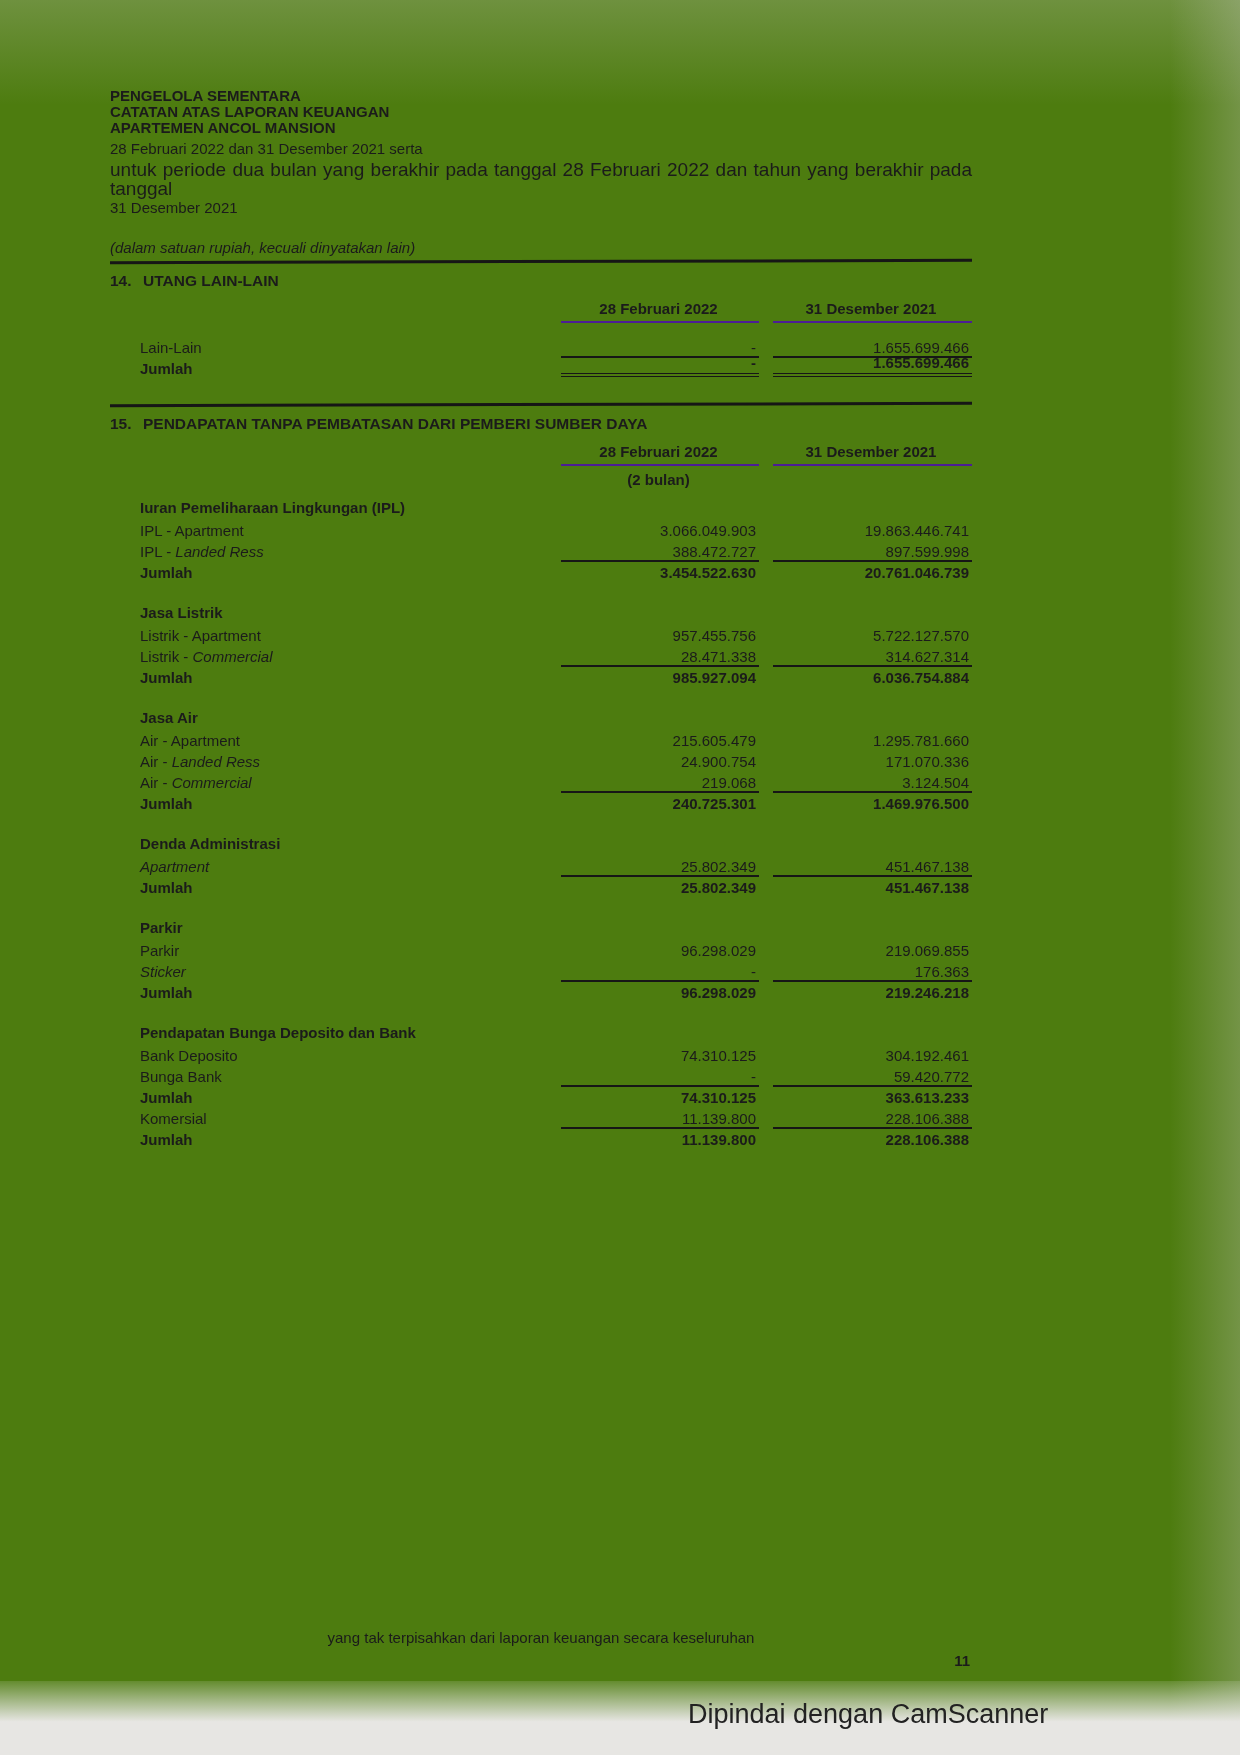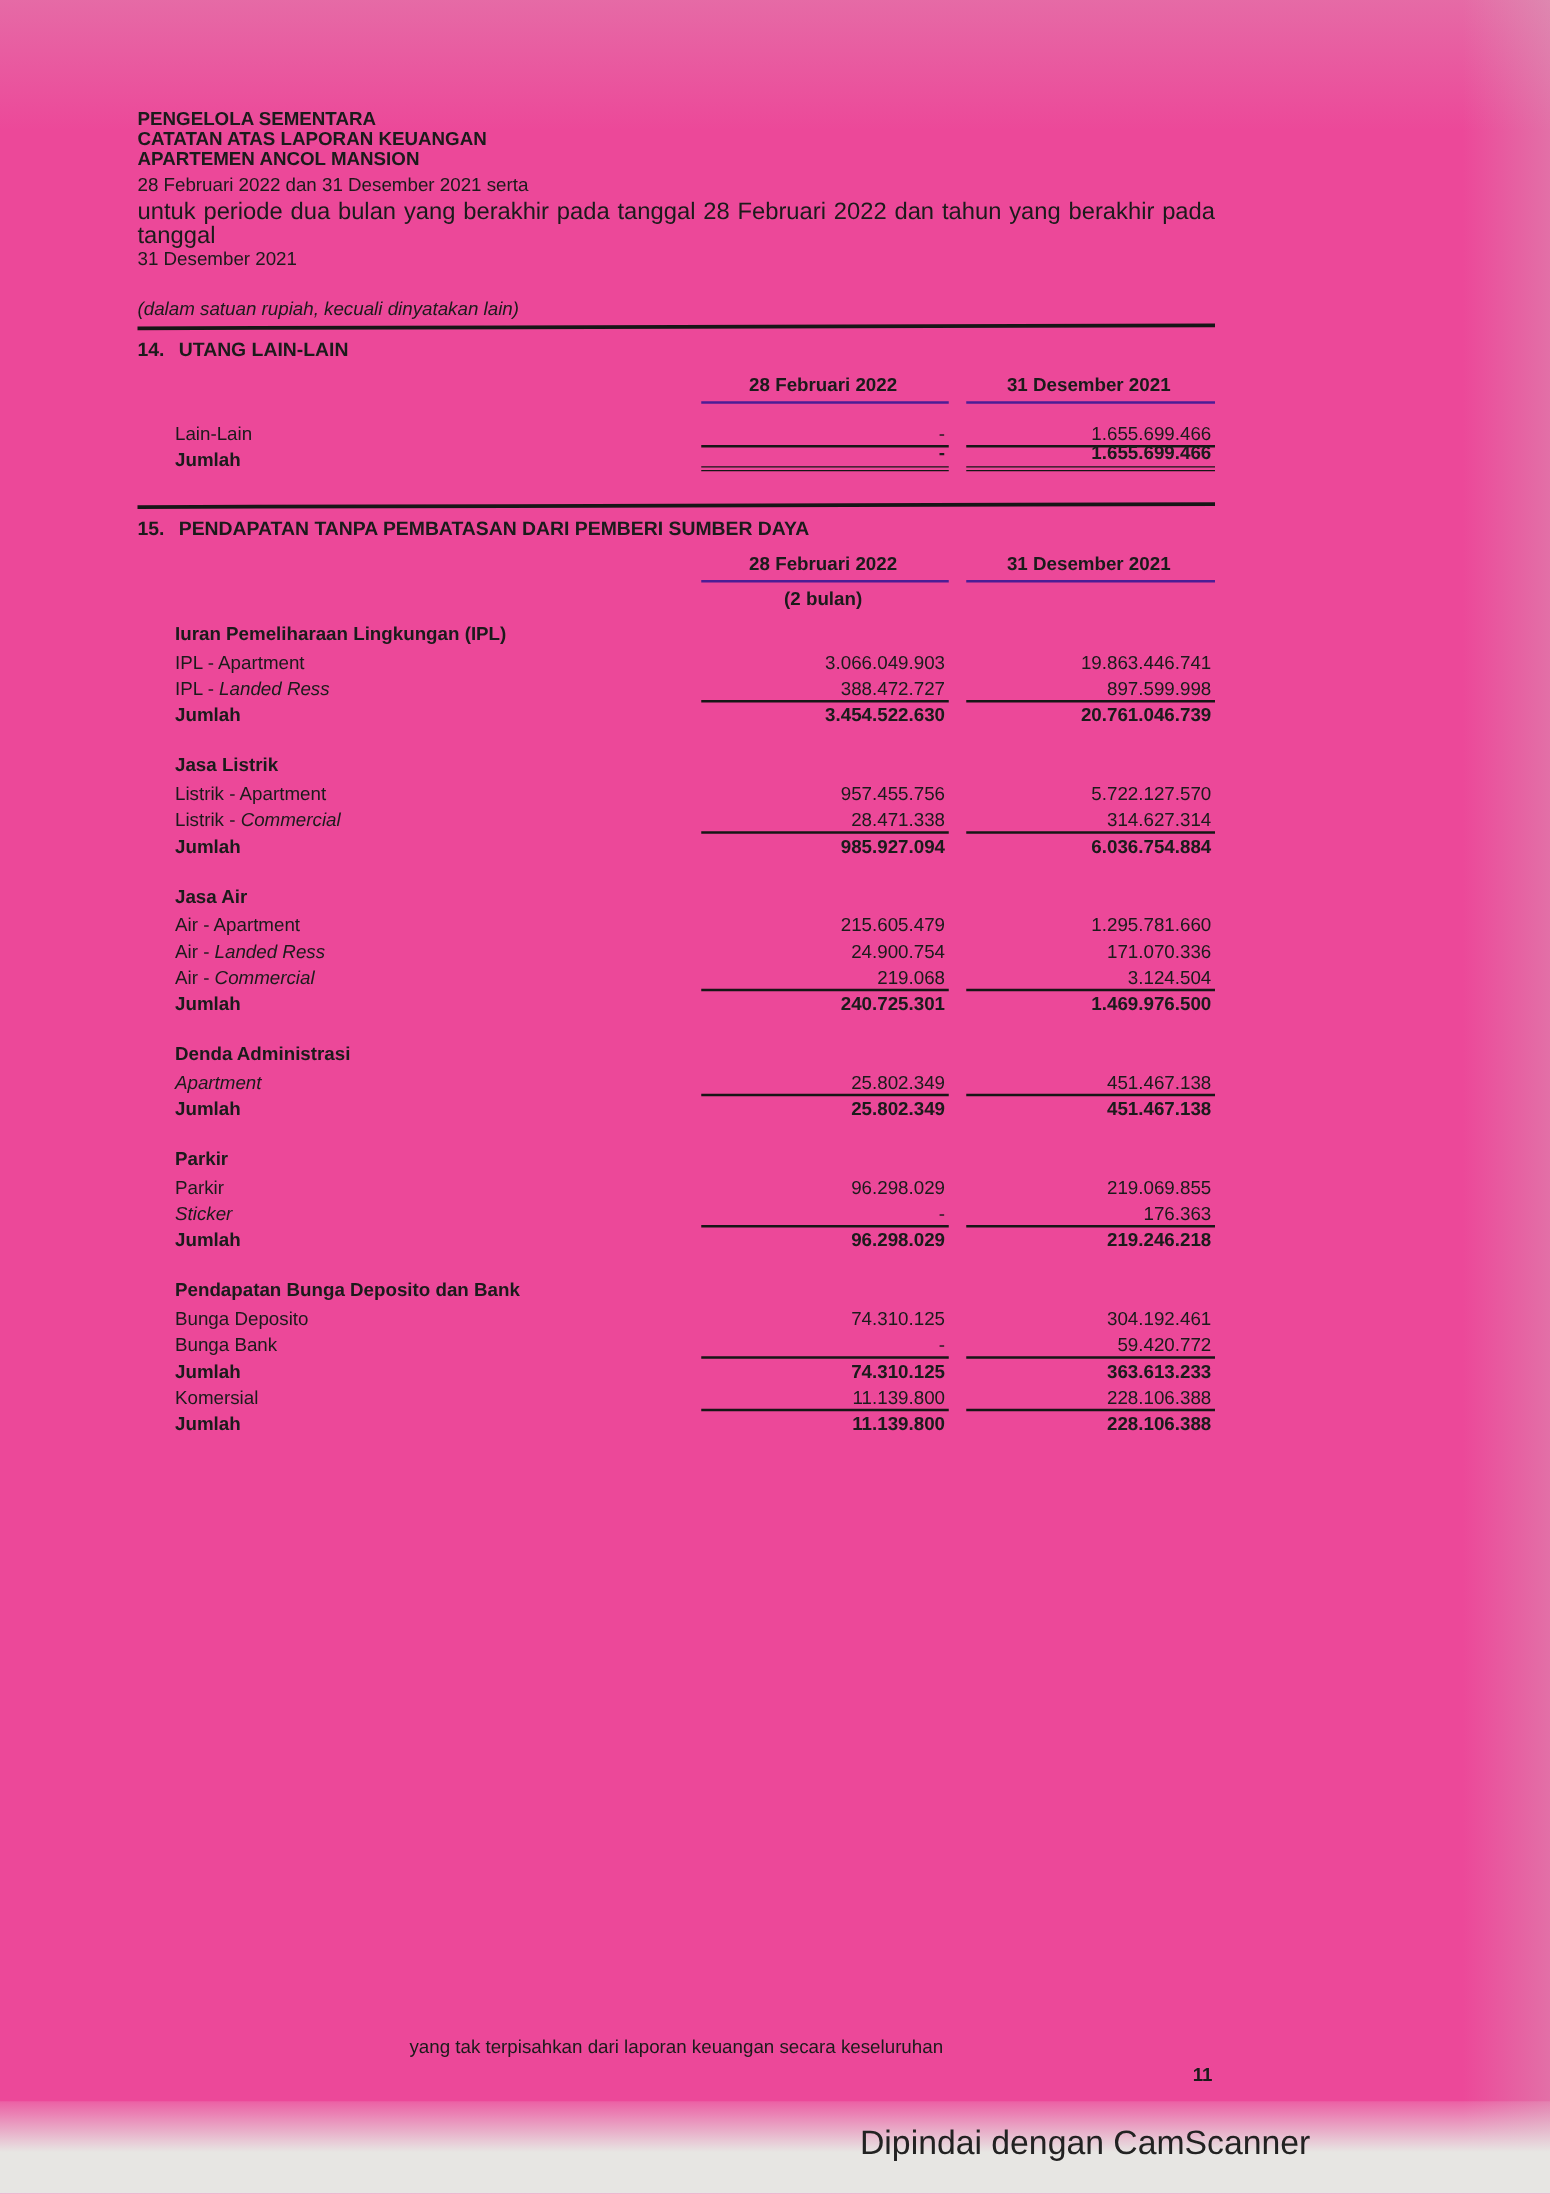--- a/index.html
+++ b/index.html
@@ -1,16 +1,16 @@
 <!DOCTYPE html>
 <html><head>
 <meta charset="utf-8">
 <style>
   html,body{margin:0;padding:0;background:#ffffff;}
-  .page{position:relative;width:1240px;height:1755px;background:#ec4899;overflow:hidden;
+  .page{position:relative;width:1240px;height:1755px;background:#4d7c0f;overflow:hidden;
         font-family:"Liberation Sans",sans-serif;color:#1b1b1b;}
   .shade-top{position:absolute;left:0;top:0;width:100%;height:150px;pointer-events:none;
         background:linear-gradient(180deg,rgba(210,208,204,0.25),rgba(210,208,204,0) 70%);}
   .shade-right{position:absolute;right:0;top:0;width:70px;height:100%;pointer-events:none;
         background:linear-gradient(270deg,rgba(205,203,199,0.30),rgba(205,203,199,0));}
   .content{position:absolute;left:110px;top:88px;width:862px;}
   .hb{font-size:15px;line-height:16px;font-weight:bold;}
   .hr4{font-size:15px;line-height:19px;margin-top:3px;}
   .hr5{font-size:19px;line-height:19px;margin-top:2px;text-align:justify;text-align-last:justify;}
   .hr6{font-size:15px;line-height:19px;}
@@ -213,21 +213,21 @@
         <div class="trow total">
           <div class="tlabel">
             <span class="lbl">Jumlah</span>
           </div>
           <div class="tc tc1">96.298.029</div>
           <div class="tc tc2">219.246.218</div>
         </div>
         <div class="group-header">Pendapatan Bunga Deposito dan Bank</div>
         <div class="trow">
           <div class="tlabel">
-            <span class="lbl">Bunga Deposito</span>
+            <span class="lbl">Bank Deposito</span>
           </div>
           <div class="tc tc1">74.310.125</div>
           <div class="tc tc2">304.192.461</div>
         </div>
         <div class="trow">
           <div class="tlabel">
             <span class="lbl">Bunga Bank</span>
           </div>
           <div class="tc tc1">-</div>
           <div class="tc tc2">59.420.772</div>

